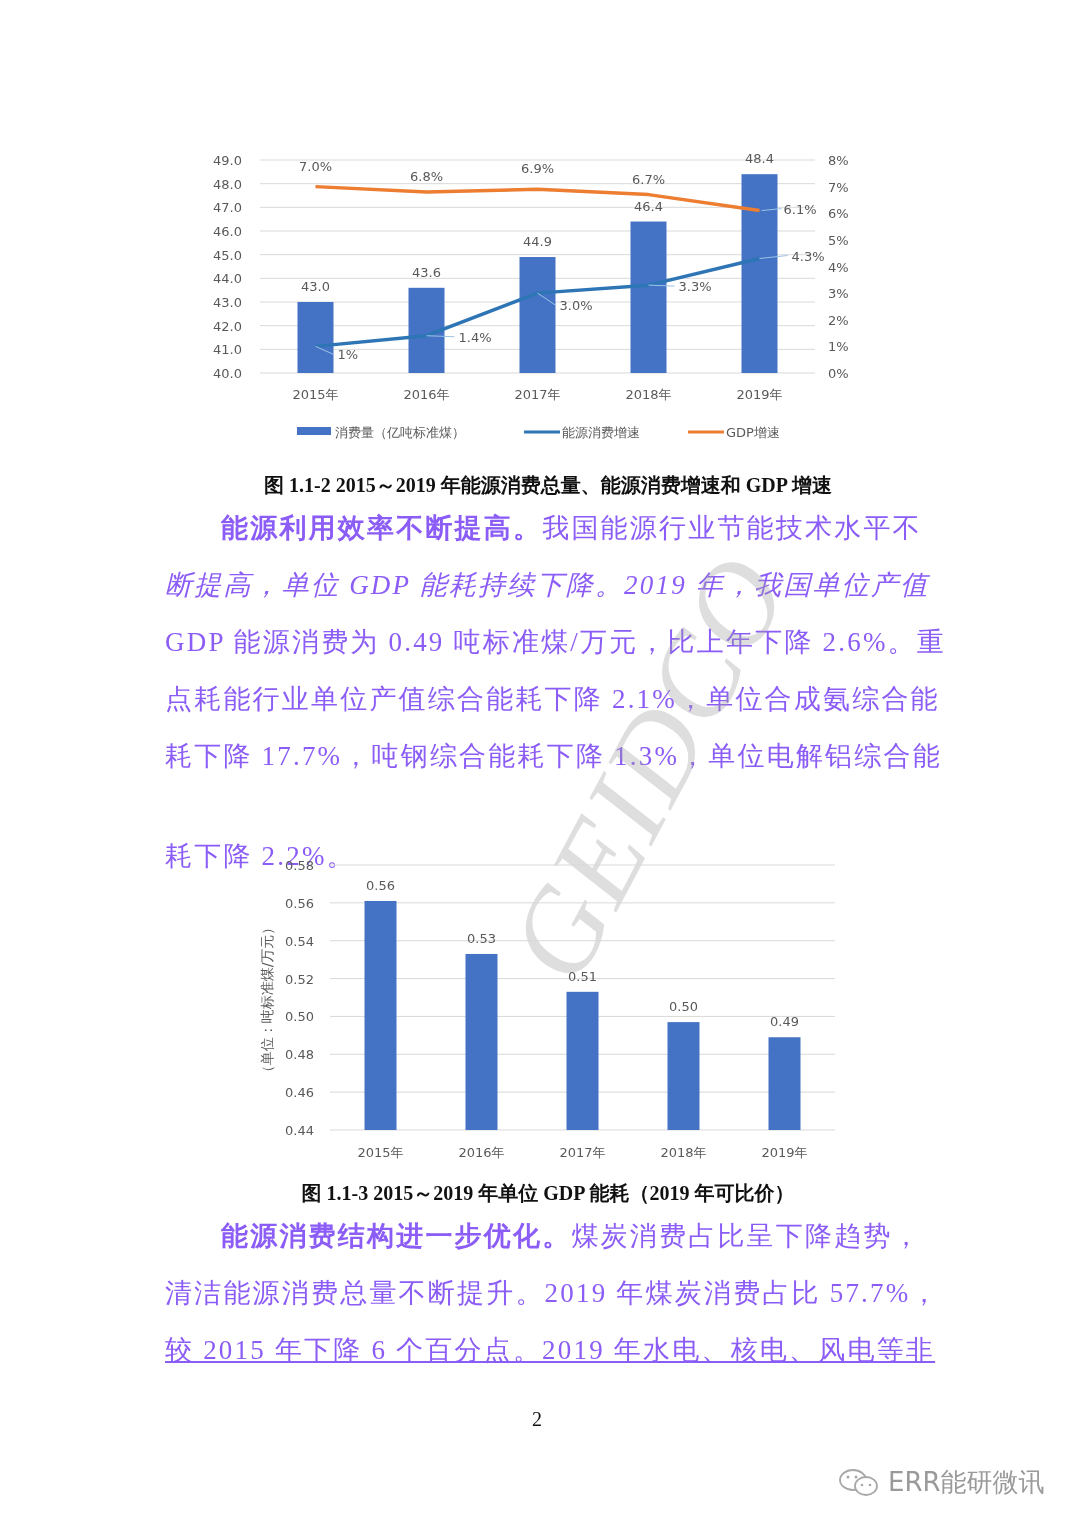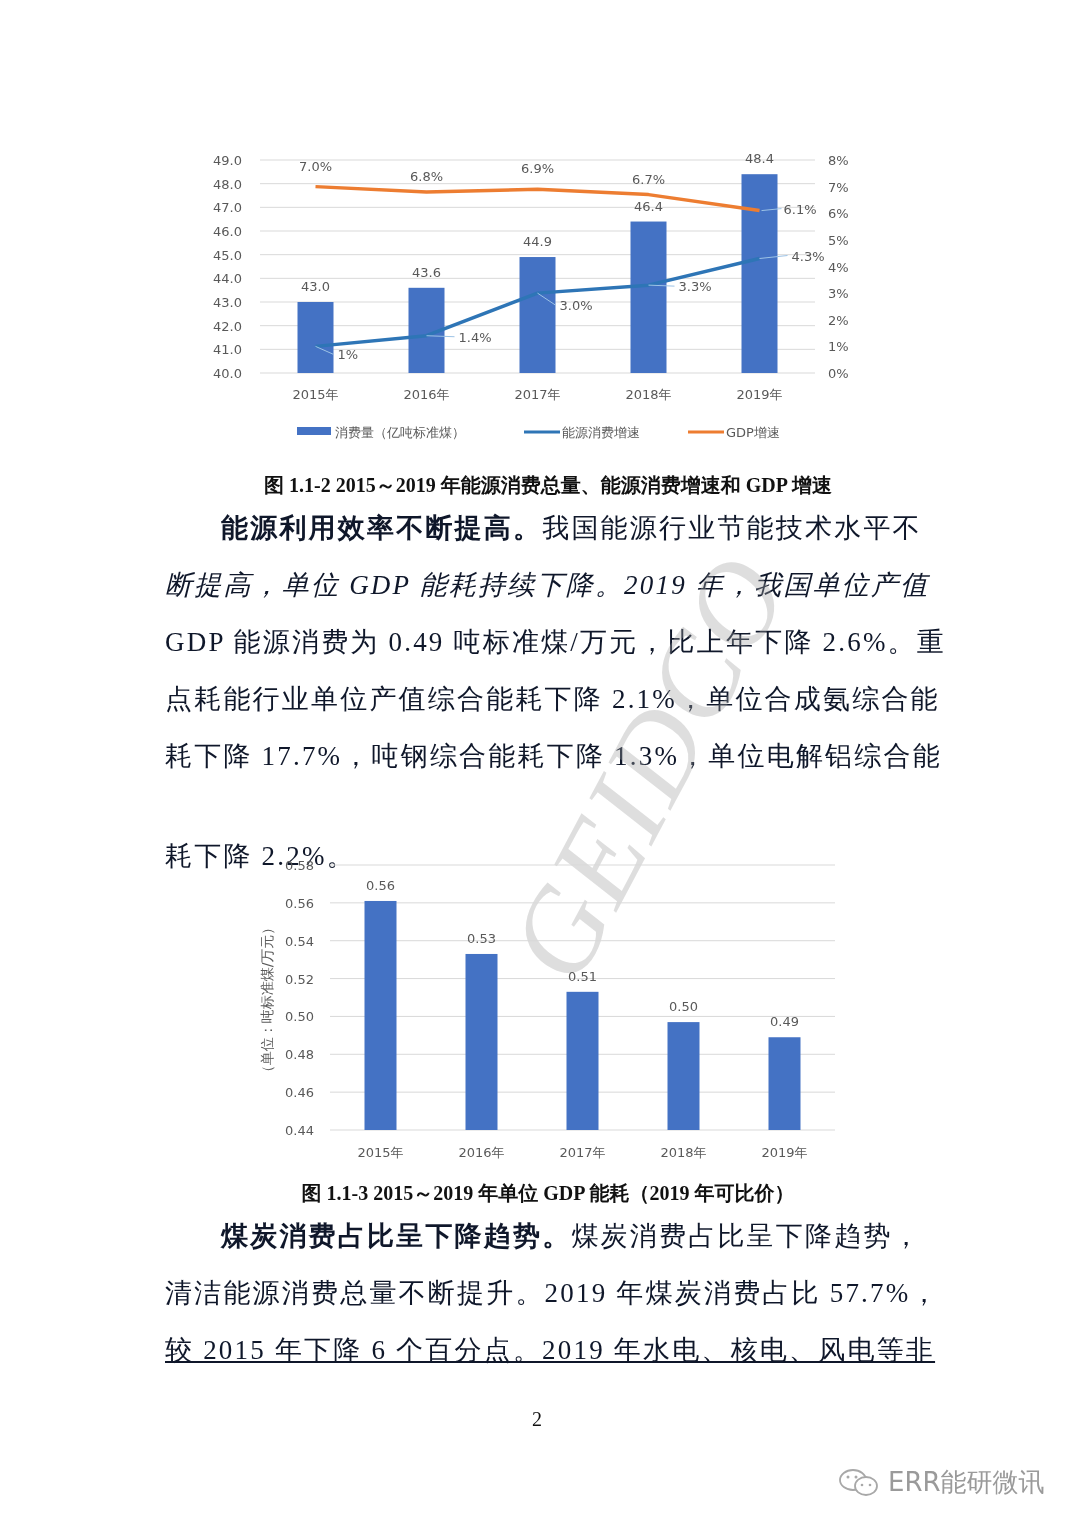--- a/index.html
+++ b/index.html
@@ -4,21 +4,21 @@
 <style>
   html, body { margin: 0; padding: 0; background: #ffffff; }
   body { width: 1080px; height: 1527px; position: relative; overflow: hidden;
          font-family: "Liberation Serif", "DejaVu Serif", serif; color: #111; }
   .chart-svg { position: absolute; left: 0; top: 0; }
   .chart-svg text { font-family: "DejaVu Sans", "Liberation Sans", sans-serif; fill: #595959; }
   .caption { position: absolute; left: 8px; width: 1080px; text-align: center;
              font-family: "Liberation Serif", "DejaVu Serif", serif; font-weight: bold;
              font-size: 20px; color: #111; }
   .para-line { position: absolute; left: 165px; width: 750px; font-size: 27px;
-               line-height: 40px; white-space: nowrap; letter-spacing: 2.2px; color: #0f172a; }
+               line-height: 40px; white-space: nowrap; letter-spacing: 2.2px; color: #8b5cf6; }
   .para-line.justify { text-align: justify; text-align-last: justify; }
   .para-line b { font-weight: bold; }
   .indent { padding-left: 56px; width: 694px; }
   .page-num { position: absolute; left: 532px; top: 1408px; font-size: 20px; }
   .watermark { position: absolute; left: 420px; top: 700px; font-size: 118px; color: rgba(160,160,160,0.35);
                font-family: "Liberation Serif", serif; font-style: italic; transform: rotate(-62deg);
                transform-origin: center; letter-spacing: 2px; pointer-events: none; }
   .brand { position: absolute; left: 838px; top: 1465px; font-size: 26px; color: #9a9a9a;
            font-family: "DejaVu Sans", "Liberation Sans", sans-serif; display: flex; align-items: center; gap: 6px; text-align: right; }
 </style>
@@ -156,21 +156,21 @@
       <text x="481.5" y="1157" text-anchor="middle" font-size="13">2016年</text>
       <text x="582.5" y="1157" text-anchor="middle" font-size="13">2017年</text>
       <text x="683.5" y="1157" text-anchor="middle" font-size="13">2018年</text>
       <text x="784.5" y="1157" text-anchor="middle" font-size="13">2019年</text>
     </g>
 </svg>
 
 <div class="caption" style="top:1180px;">图 1.1-3 2015～2019 年单位 GDP 能耗（2019 年可比价）</div>
 
 <div>
-  <div class="para-line justify indent" style="top:1216px;"><b>煤炭消费占比呈下降趋势。</b><span>煤炭消费占比呈下降趋势，</span></div>
+  <div class="para-line justify indent" style="top:1216px;"><b>能源消费结构进一步优化。</b><span>煤炭消费占比呈下降趋势，</span></div>
   <div class="para-line justify" style="top:1273px;">清洁能源消费总量不断提升。2019 年煤炭消费占比 57.7%，</div>
   <div class="para-line justify" style="top:1330px;text-decoration:underline;">较 2015 年下降 6 个百分点。2019 年水电、核电、风电等非</div>
 </div>
 
 <div class="page-num">2</div>
 
 <div class="brand">
   <svg width="44" height="30" viewBox="0 0 44 30">
     <ellipse cx="15" cy="12" rx="13" ry="10" fill="none" stroke="#a8a8a8" stroke-width="1.8"></ellipse>
     <ellipse cx="28" cy="18" rx="11" ry="9" fill="#fff" stroke="#a8a8a8" stroke-width="1.8"></ellipse>

